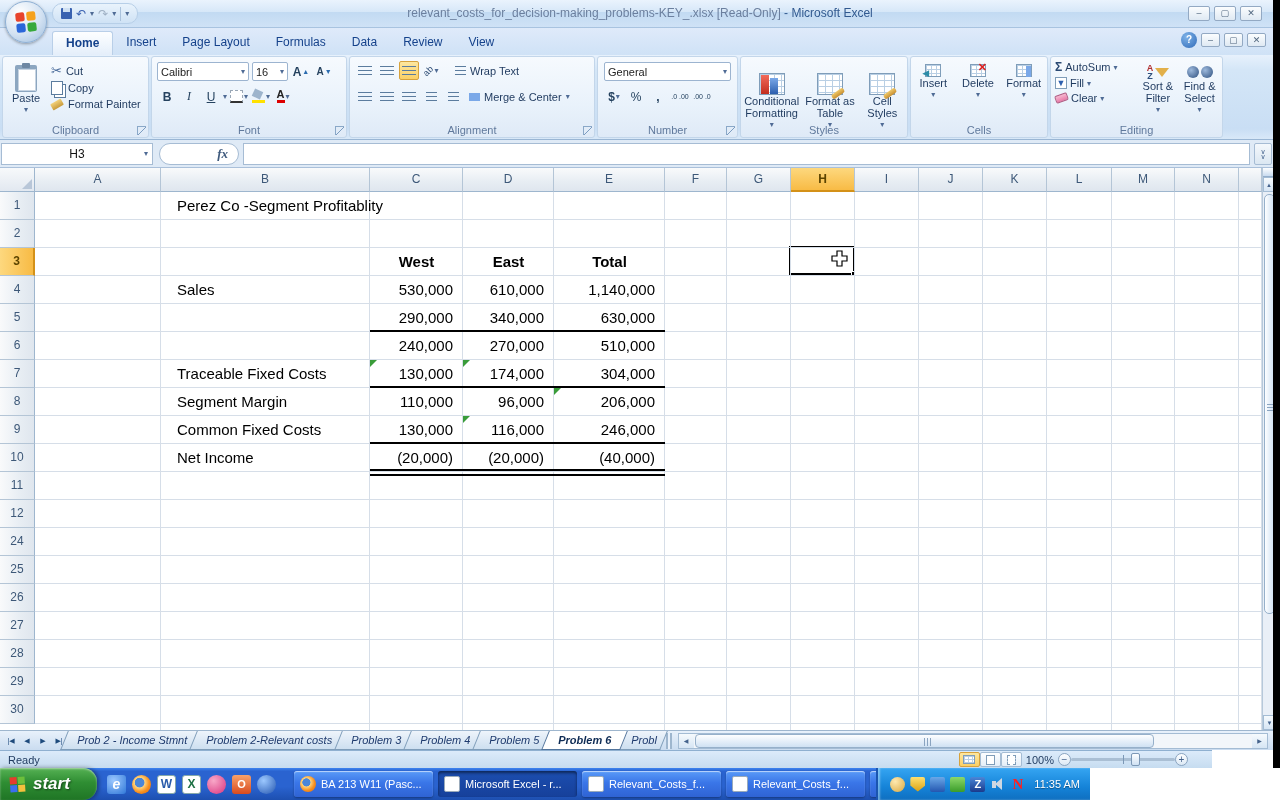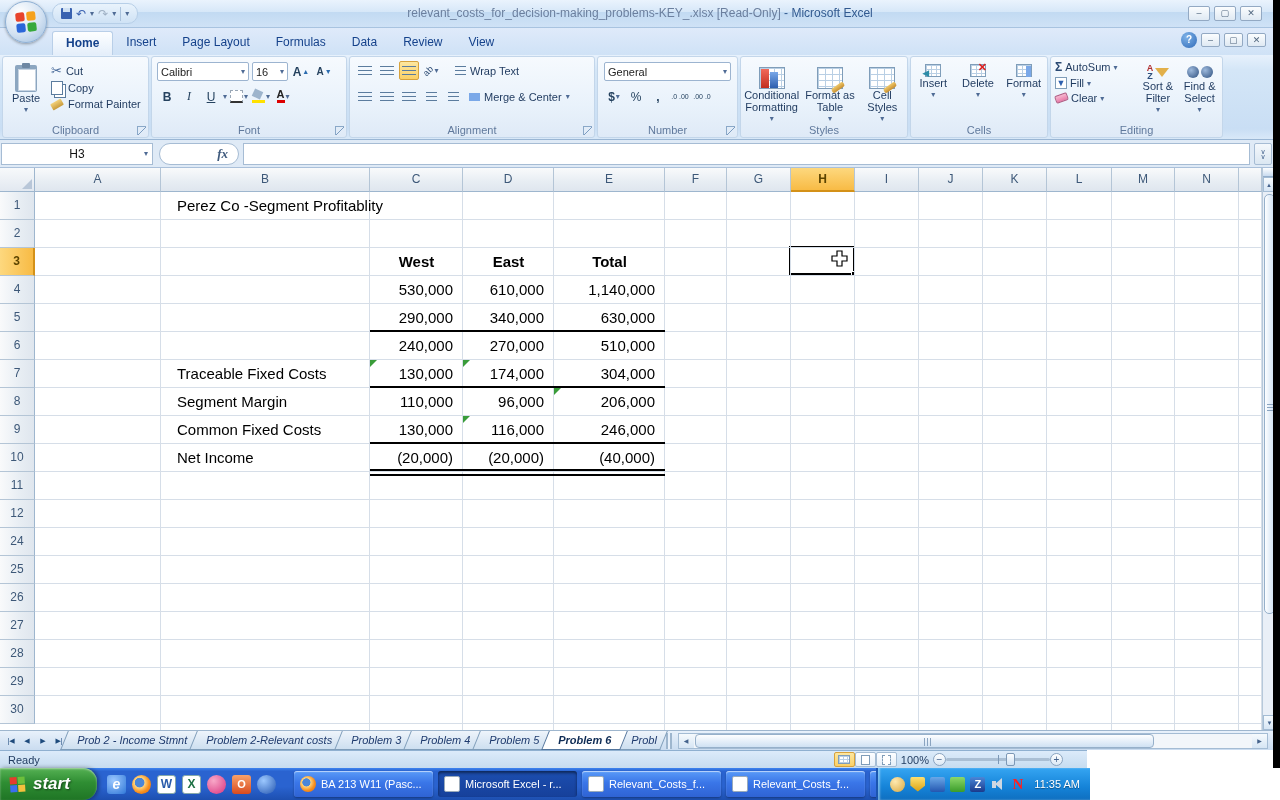--- a/index.html
+++ b/index.html
@@ -150,21 +150,21 @@
 .stab.active>span{font-weight:bold;color:#0f2c55}
 .stab.clipped{max-width:46px;overflow:hidden}
 #tab-split{width:8px;height:16px;margin-left:2px;background:linear-gradient(90deg,#9eb6ce 2px,#e8f1fb 2px 4px,#9eb6ce 4px 6px,transparent 6px)}
 #hscroll{flex:1;height:16px;margin:0 6px 0 4px;background:#f2f6fa;border:1px solid #a4bcd4;position:relative}
 .hs-btn{position:absolute;top:0;width:15px;height:14px;background:linear-gradient(#f6fafd,#d6e5f4);font-size:6px;color:#44628c;text-align:center;line-height:14px}
 #hs-thumb{position:absolute;left:16px;top:0;width:78%;height:14px;border:1px solid #96b0ca;border-radius:4px;background:linear-gradient(#fdfeff,#cfe1f3)}
 #hs-thumb:after{content:"";position:absolute;top:3px;left:50%;width:9px;height:8px;
  background:repeating-linear-gradient(90deg,#8aa4c0 0 1px,transparent 1px 3px)}
 
 
-#statusbar{position:absolute;top:750px;left:0;width:1087px;height:18px;background:linear-gradient(#dcebfa,#c6dcf0);border-top:1px solid #8fb0d0;display:flex;align-items:center;font-size:11px;color:#1e395e}
+#statusbar{position:absolute;top:750px;left:0;width:1212px;height:18px;background:linear-gradient(#dcebfa,#c6dcf0);border-top:1px solid #8fb0d0;display:flex;align-items:center;font-size:11px;color:#1e395e}
 #status-mode{margin-left:8px}
 #status-right{position:absolute;right:24px;display:flex;align-items:center;gap:0}
 .viewbtn{width:21px;height:15px;border:1px solid #a4bcd4;border-radius:2px;background:linear-gradient(#fdfeff,#e4eef8);display:flex;align-items:center;justify-content:center}
 .viewbtn.on{background:linear-gradient(#fde79f,#fbd066);border-color:#d7a23c}
 .zoom-sign{width:13px;height:13px;border:1px solid #8aa4c0;border-radius:50%;background:linear-gradient(#fdfeff,#dce9f5);
  font-size:10px;line-height:11px;text-align:center;color:#44628c}
 #zoom-track{width:104px;height:3px;background:#aabfd4;border-radius:2px;position:relative}
 #zoom-track:before{content:"";position:absolute;left:50%;top:-3px;width:1px;height:9px;background:#7c98b6}
 #zoom-thumb{position:absolute;left:58%;top:-5px;width:9px;height:13px;background:linear-gradient(#fdfeff,#cfe1f3);border:1px solid #7c98b6;border-radius:2px}
 
@@ -404,21 +404,21 @@
             </div>
           <div class="sq">
               <span class="tinytxt">.00 .0</span>
             </div>
         </div>
         <div class="grp-label">Number</div>
         <div class="launcher"></div>
       </div>
 
       <div class="grp" style="width:168px">
-        <div style="display:flex;justify-content:space-around;padding-top:6px">
+        <div style="display:flex;justify-content:space-around;padding-top:12px">
           <div class="bigbtn" style="width:56px">
             <span class="grid-ic">
                 <span class="cf-red"></span>
                 <span class="cf-blue"></span>
               </span>
             <span>Conditional Formatting</span>
               <span class="dd">▾</span>
           </div>
           <div class="bigbtn" style="width:50px">
             <span class="grid-ic">
@@ -599,20 +599,21 @@
         <div class="hline" style="top: 391px;"></div>
         <div class="hline" style="top: 419px;"></div>
         <div class="hline" style="top: 447px;"></div>
         <div class="hline" style="top: 475px;"></div>
         <div class="hline" style="top: 503px;"></div>
         <div class="hline" style="top: 531px;"></div>
         <div class="ctext " style="left: 142px; width: 420px; top: 0px;">Perez Co -Segment Profitablity</div>
         <div class="ctext bold" style="left: 335px; width: 93px; top: 56px;">West</div>
         <div class="ctext bold" style="left: 428px; width: 91px; top: 56px;">East</div>
         <div class="ctext bold" style="left: 519px; width: 111px; top: 56px;">Total</div>
+        <div class="ctext " style="left: 142px; width: 200px; top: 84px;">Sales</div>
         <div class="ctext num" style="left: 335px; width: 93px; top: 84px;">530,000</div>
         <div class="ctext num" style="left: 428px; width: 91px; top: 84px;">610,000</div>
         <div class="ctext num" style="left: 519px; width: 111px; top: 84px;">1,140,000</div>
         <div class="ctext num" style="left: 335px; width: 93px; top: 112px;">290,000</div>
         <div class="ctext num" style="left: 428px; width: 91px; top: 112px;">340,000</div>
         <div class="ctext num" style="left: 519px; width: 111px; top: 112px;">630,000</div>
         <div class="uline" style="left: 335px; width: 295px; top: 138px;"></div>
         <div class="ctext num" style="left: 335px; width: 93px; top: 140px;">240,000</div>
         <div class="ctext num" style="left: 428px; width: 91px; top: 140px;">270,000</div>
         <div class="ctext num" style="left: 519px; width: 111px; top: 140px;">510,000</div>

